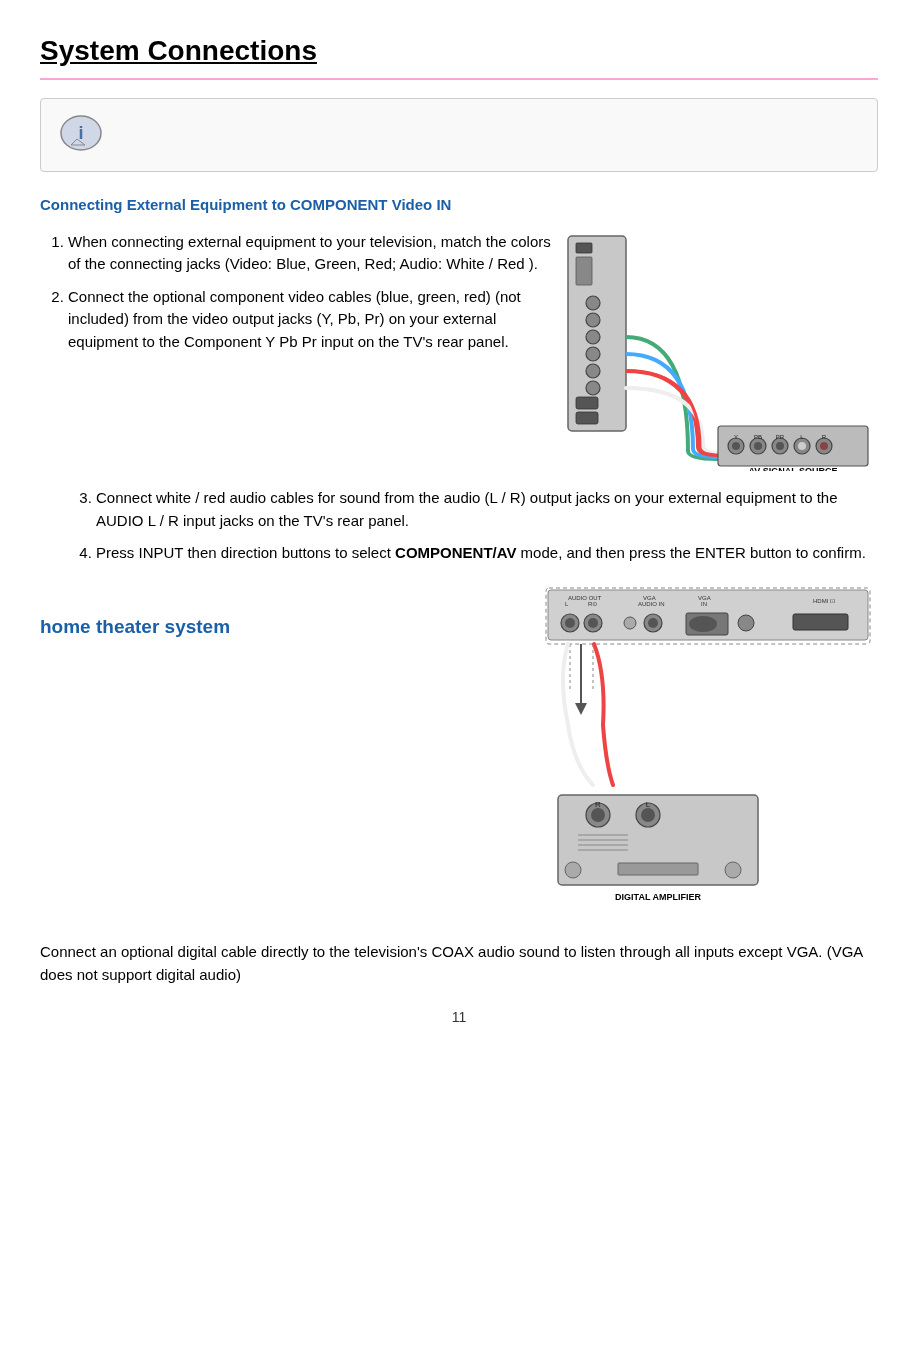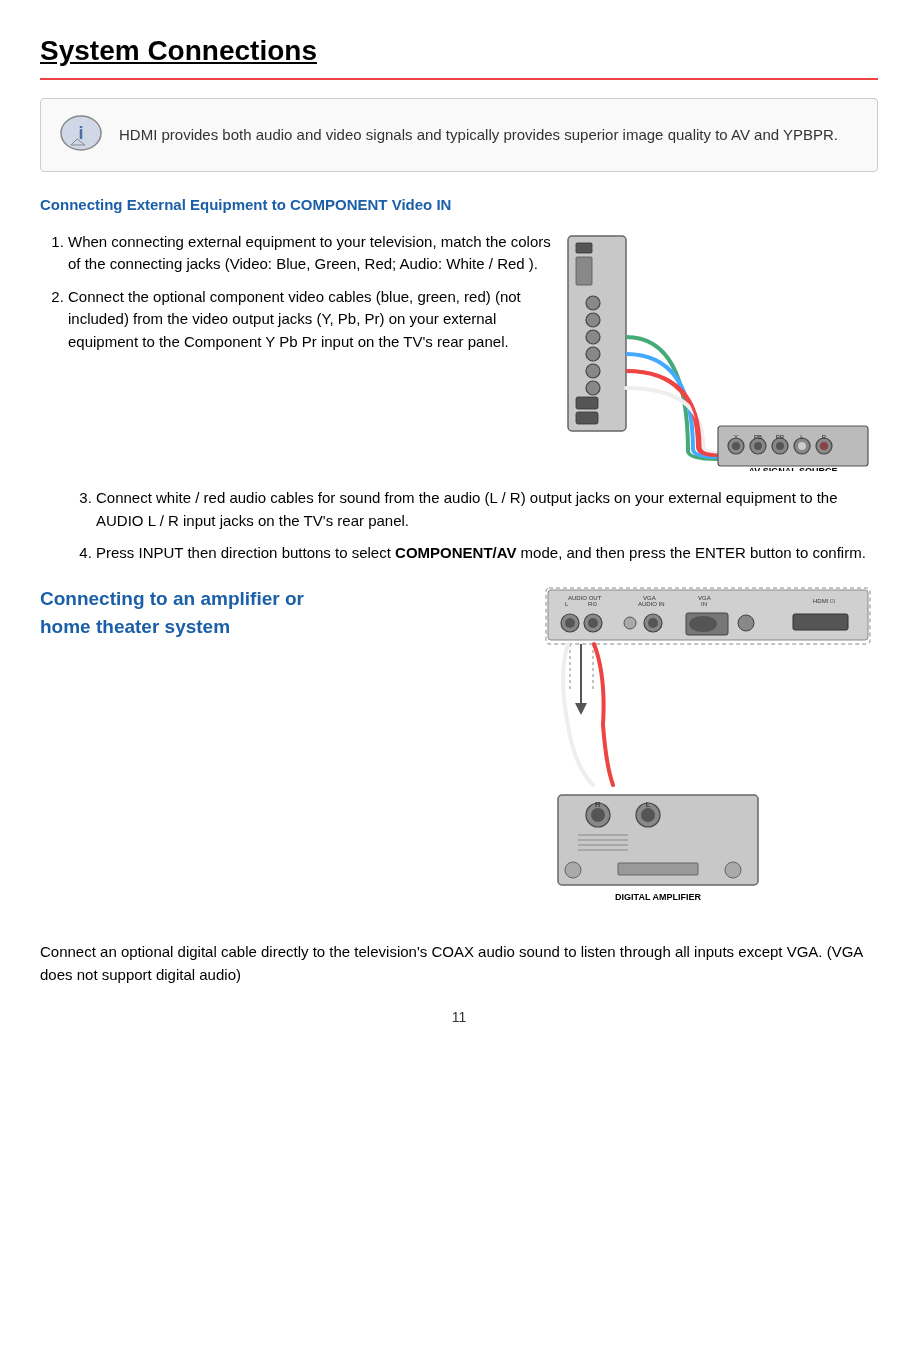--- a/index.html
+++ b/index.html
@@ -10,21 +10,21 @@
       width: 918px;
       min-height: 1361px;
       padding: 30px 40px;
       font-size: 15px;
       line-height: 1.5;
     }
     h1.page-title {
       font-size: 28px;
       font-weight: bold;
       text-decoration: underline;
-      border-bottom: 2px solid #ef4444;
+      border-bottom: 2px solid #f9a8d4;
       padding-bottom: 6px;
       margin-bottom: 18px;
     }
     .info-box {
       border: 1px solid #ccc;
       background: #f9f9f9;
       border-radius: 4px;
       padding: 12px 16px;
       display: flex;
       align-items: center;
@@ -108,21 +108,20 @@
 
 <h1 class="page-title">System Connections</h1>
 
 <div class="info-box">
 
   <svg class="info-icon" viewBox="0 0 48 48" xmlns="http://www.w3.org/2000/svg">
     <ellipse cx="24" cy="22" rx="20" ry="17" fill="#d0d8e8" stroke="#888" stroke-width="1.5"></ellipse>
     <polygon points="14,34 20,28 28,34" fill="#d0d8e8" stroke="#888" stroke-width="1"></polygon>
     <text x="24" y="28" text-anchor="middle" font-size="18" font-weight="bold" fill="#4a6fa5" font-family="Arial">i</text>
   </svg>
-  <span class="info-text">HDMI provides both audio and video signals and typically provides superior image quality to AV and YPBPR.</span>
 </div>
 
 <h2 class="section-title">Connecting External Equipment to COMPONENT Video IN</h2>
 
 <div class="component-section">
 
   <div class="component-text">
     <ol>
       <li>When connecting external equipment to your television, match the colors of the connecting jacks (Video: Blue, Green, Red; Audio: White / Red ).</li>
       <li>Connect the optional component video cables (blue, green, red) (not included) from the video output jacks (Y, Pb, Pr) on your external equipment to the Component Y Pb Pr input on the TV's rear panel.</li>
@@ -191,21 +190,21 @@
 </div>
 <div class="step-full">
   <ol start="4">
     <li>Press INPUT then direction buttons to select <strong>COMPONENT/AV</strong> mode, and then press the ENTER button to confirm.</li>
   </ol>
 </div>
 
 <div class="amplifier-section">
   <div class="amplifier-text">
     <h2 class="section-title-blue">
-      <span>Connecting to an amplifier or</span><br>
+      <br>
       <span>home theater system</span>
     </h2>
   </div>
 
   <div class="amplifier-diagram">
     
     <svg viewBox="0 0 340 320" xmlns="http://www.w3.org/2000/svg">
 
       <rect x="10" y="5" width="320" height="50" rx="3" fill="#d0d0d0" stroke="#888" stroke-width="1"></rect>
 

